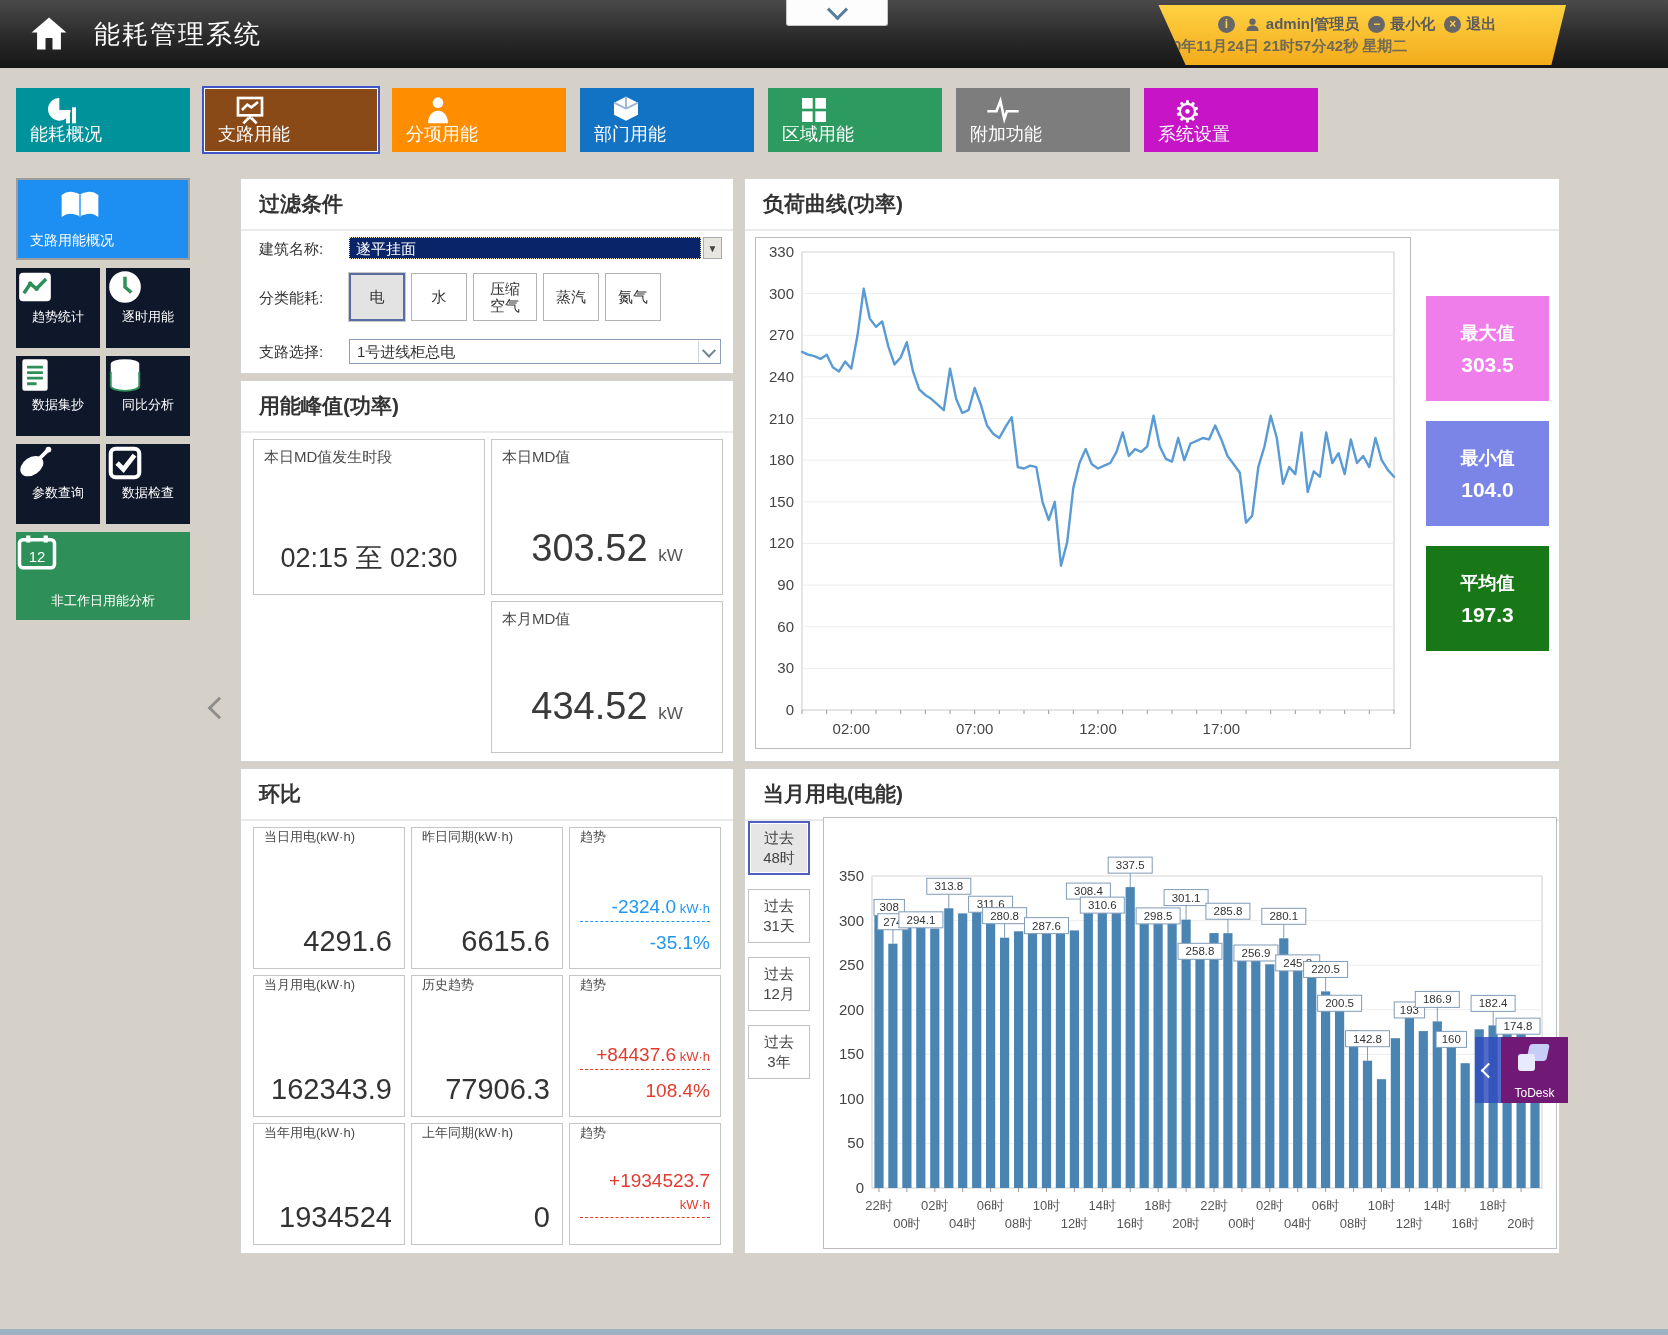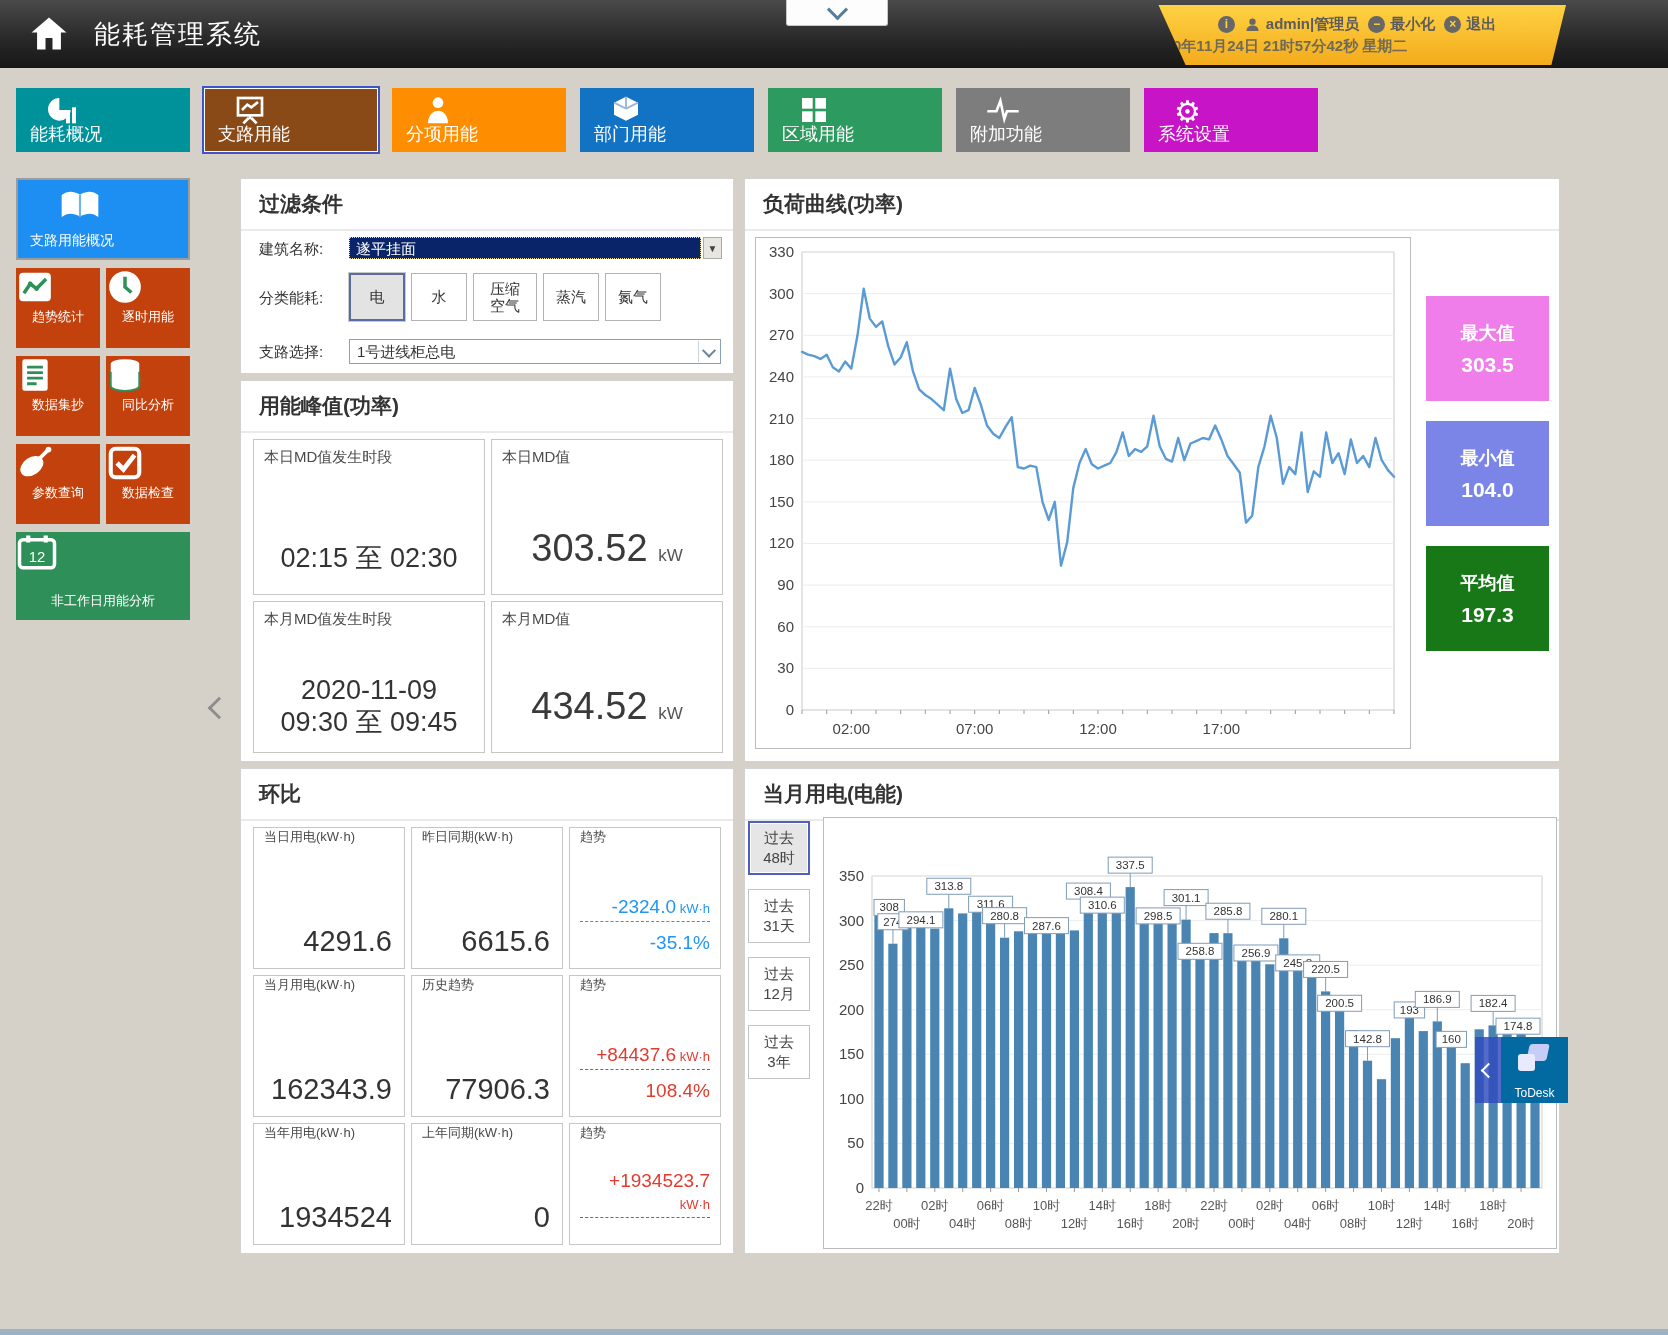--- a/index.html
+++ b/index.html
@@ -26,21 +26,21 @@
   .nav-tab{position:absolute;top:88px;width:174px;height:64px;color:#fff;cursor:pointer;padding:0;box-sizing:border-box;}
   .nav-tab .ic{position:absolute;left:30px;top:6px;}
   .nav-tab .lbl{position:absolute;left:14px;bottom:6px;font-size:18px;}
   .nav-tab.selected{box-shadow:0 0 0 1px #fff inset,0 0 0 2px #3e55c6;}
 
   
   .side-btn{position:absolute;color:#fff;cursor:pointer;box-sizing:border-box;text-align:center;}
   .side-big{left:16px;top:178px;width:174px;height:82px;background:#1e8ff2;border:2px solid #9c9c9c;}
   .side-big .ic{position:absolute;left:40px;top:8px;}
   .side-big .lbl{position:absolute;left:12px;bottom:8px;font-size:14px;}
-  .side-sm{width:84px;height:80px;background:#c2410c;}
+  .side-sm{width:84px;height:80px;background:#0f172a;}
   .side-sm .ic{margin-top:8px;}
   .side-sm .lbl{display:block;font-size:13px;margin-top:2px;}
   .side-wide{left:16px;top:532px;width:174px;height:88px;background:#2e9058;}
   .side-wide .ic{margin-top:10px;}
   .side-wide .lbl{display:block;font-size:13px;margin-top:20px;}
   .collapse-chev{position:absolute;left:208px;top:688px;width:22px;height:40px;display:flex;align-items:center;justify-content:center;cursor:pointer;}
   .chev-left{width:13px;height:13px;border-left:3px solid #8d8d8d;border-bottom:3px solid #8d8d8d;transform:rotate(45deg);}
 
   
   .panel{position:absolute;background:#fff;border:1px solid #d2d2d2;box-sizing:border-box;}
@@ -83,21 +83,21 @@
 
   
   .range-tab{position:absolute;left:3px;width:62px;height:54px;background:#fff;border:1px solid #c2c2c2;box-sizing:border-box;display:flex;flex-direction:column;align-items:center;justify-content:center;font-size:15px;color:#444;line-height:1.35;cursor:pointer;}
   .range-tab.selected{background:#e6e6e6;border:2px solid #4e5fc0;box-shadow:0 0 0 1px #fff inset;}
 
   .chart-box{position:absolute;border:1px solid #bcbcbc;background:#fff;}
 
   
   .todesk{position:absolute;left:1475px;top:1037px;width:93px;height:66px;display:flex;font-family:"Liberation Sans",sans-serif;}
   .todesk .side{width:26px;background:rgba(47,74,190,0.82);display:flex;align-items:center;justify-content:center;}
-  .todesk .main{flex:1;background:#0369a1;position:relative;}
+  .todesk .main{flex:1;background:#701a75;position:relative;}
   .td-logo{position:absolute;left:17px;top:7px;width:32px;height:30px;}
   .td-logo .a{position:absolute;left:0;top:10px;width:17px;height:17px;background:#e8ebff;border-radius:3px;}
   .td-logo .b{position:absolute;left:10px;top:0;width:20px;height:17px;background:#c6cdf7;border-radius:3px;transform:skewX(-12deg);}
   .td-text{position:absolute;left:0;right:0;bottom:3px;text-align:center;color:#fff;font-size:12px;}
 
   .bottom-strip{position:absolute;left:0;right:0;bottom:0;height:6px;background:#9db3c5;}
   svg{display:block;}
 </style>
 </head>
 <body>
@@ -315,25 +315,20 @@
 
   <div class="panel" style="left:240px;top:380px;width:494px;height:382px;">
     <div class="panel-title">用能峰值(功率)</div>
     <div class="card" style="left:12px;top:58px;width:232px;height:156px;">
       <span class="clabel">本日MD值发生时段</span>
       <span class="cval">02:15  至  02:30</span>
     </div>
     <div class="card" style="left:250px;top:58px;width:232px;height:156px;">
       <span class="clabel">本日MD值</span>
       <span class="cbig"><span>303.52</span> <span class="unit">kW</span></span>
-    </div>
-    <div class="card" style="left:12px;top:220px;width:232px;height:152px;">
-      <span class="clabel">本月MD值发生时段</span>
-      <span class="cval" style="bottom:46px">2020-11-09</span>
-      <span class="cval" style="bottom:12px">09:30  至  09:45</span>
     </div>
     <div class="card" style="left:250px;top:220px;width:232px;height:152px;">
       <span class="clabel">本月MD值</span>
       <span class="cbig"><span>434.52</span> <span class="unit">kW</span></span>
     </div>
   </div>
 
   <div class="panel" style="left:744px;top:178px;width:816px;height:584px;">
     <div class="panel-title">负荷曲线(功率)</div>
     <div class="chart-box" style="left:10px;top:58px;width:654px;height:510px;">

